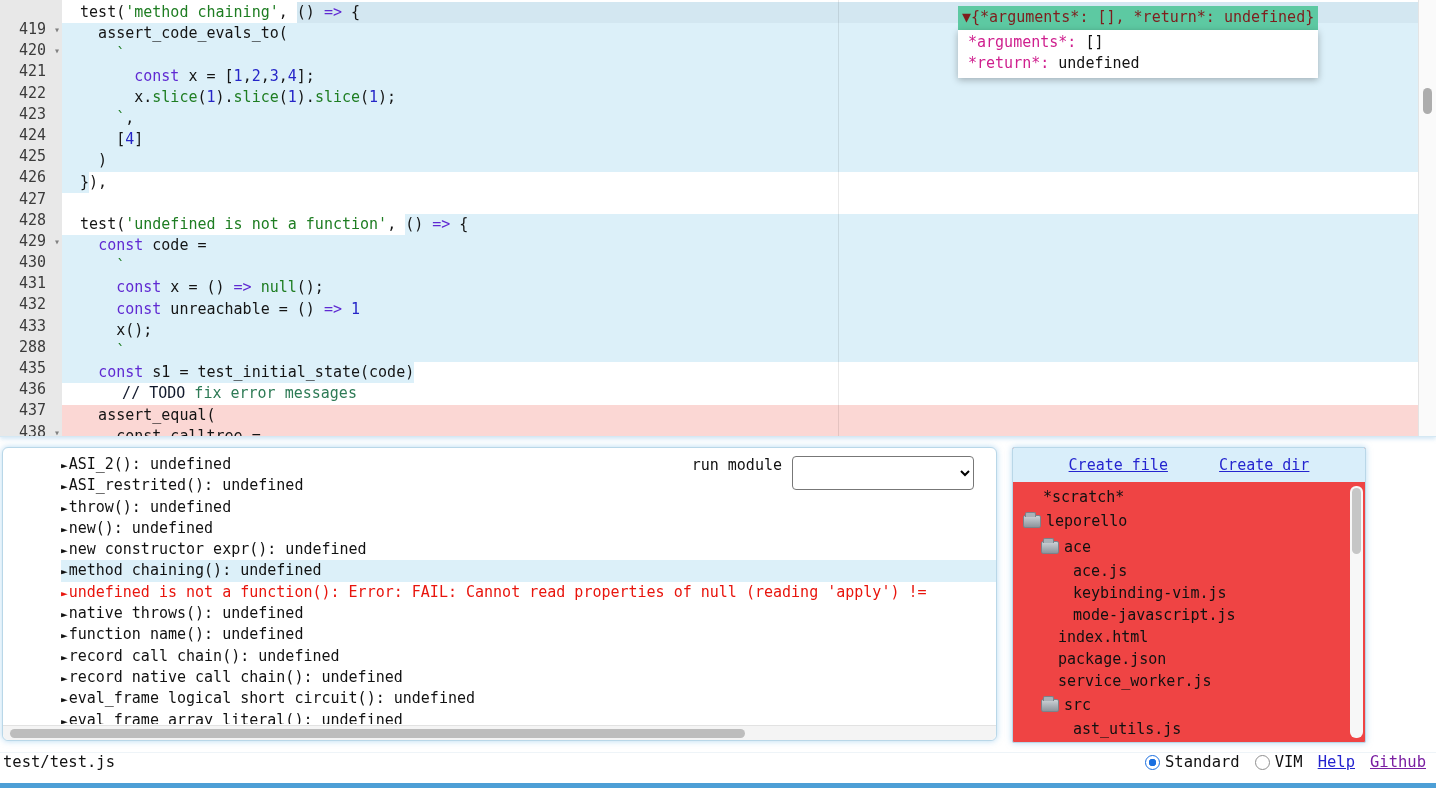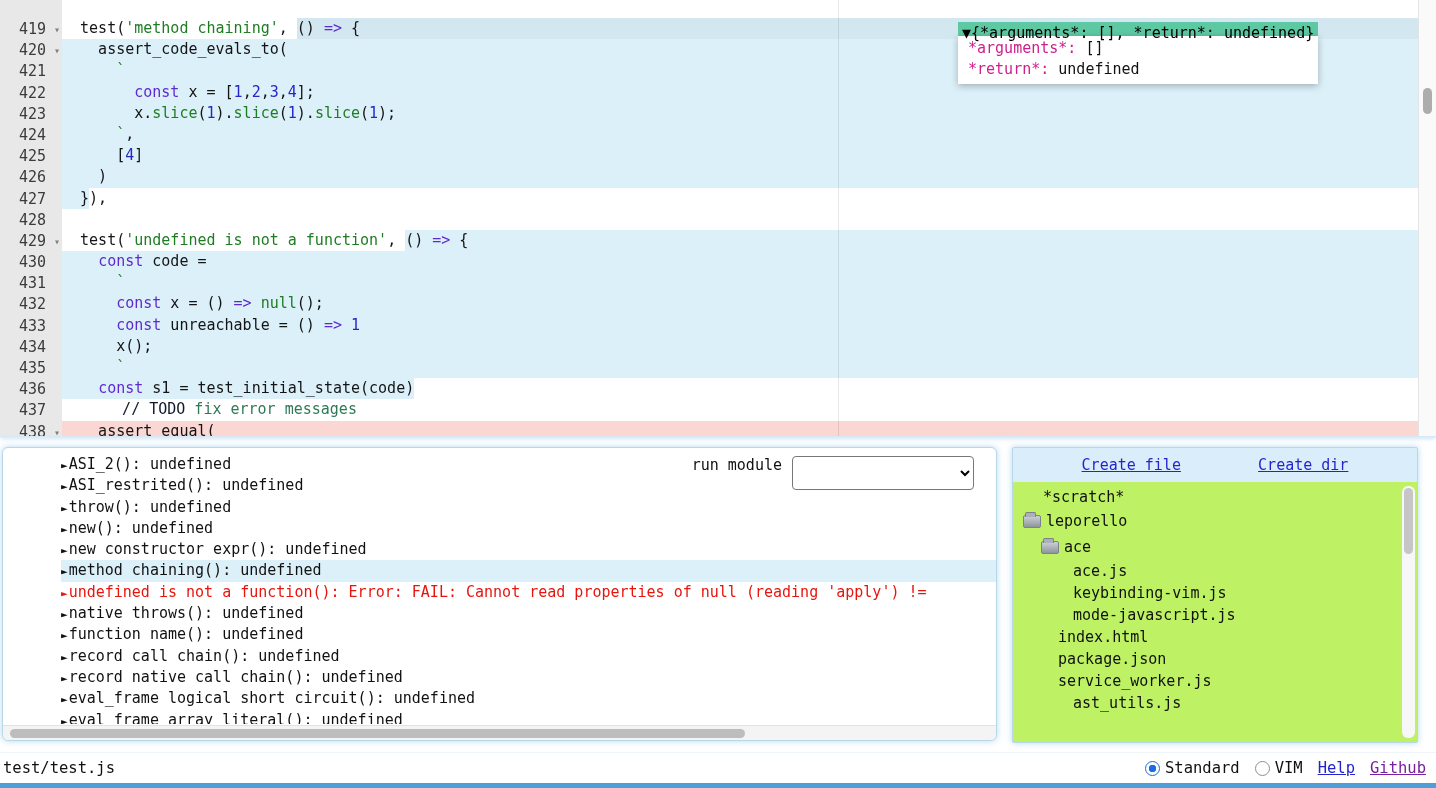--- a/index.html
+++ b/index.html
@@ -7,21 +7,21 @@
               font-family:"DejaVu Sans Mono", monospace; }
   body { position:relative; }
 
   
   .editor { position:absolute; left:0; top:0; width:1436px; height:437px; overflow:hidden;
             background:#fff; border-bottom:1px solid #d5e8f3; box-shadow:0 2px 4px rgba(130,185,225,.35); }
   .gutter { position:absolute; left:0; top:0; width:62px; height:100%; background:#e8e8e8; padding-top:19px; }
   .grow { height:21.2px; line-height:21.2px; position:relative; text-align:right; padding-right:16px;
           font-size:15px; color:#3b3b3b; }
   .gfold { position:absolute; right:2px; top:0; font-size:10px; color:#808080; }
-  .code-area { position:absolute; left:62px; top:0; right:18px; padding-top:18px; }
+  .code-area { position:absolute; left:62px; top:0; right:18px; padding-top:2px; }
   .line { height:21.2px; line-height:21.2px; font-size:15px; white-space:pre; display:flex; }
   .seg { white-space:pre; }
   .seg.fill { flex:1 1 auto; }
   .seg.hi.b { background:var(--hl-blue,#dcf0f9); }
   .seg.hi.a { background:var(--hl-active,#d3e7f1); }
   .seg.hi.r { background:var(--error-bg,#fbd7d4); }
   .tok-t { color:#141414; }
   .tok-k { color:#5f29d2; }
   .tok-s { color:#1e7d22; }
   .tok-m { color:#1e7d22; }
@@ -29,22 +29,22 @@
   .tok-c { color:#2d7a55; }
   .tok-ct { color:#0f172a;margin-left:24px; }
   .print-margin { position:absolute; left:838px; top:0; bottom:0; width:1px; background:rgba(0,0,0,.09); }
   .edit-vscroll { position:absolute; right:0; top:0; bottom:0; width:18px; background:#fafafa;
                   border-left:1px solid #e4e4e4; }
   .edit-vscroll .thumb { position:absolute; left:4px; top:88px; width:9px; height:26px;
                          background:#adadad; border-radius:5px; }
 
   
   .tooltip { position:absolute; left:958px; top:6px; z-index:5; font-size:15px; }
-  .tt-head { background:var(--tooltip-green,#5dc9a2); color:#000000; padding:0 4px; height:14px;
-             line-height:22px; white-space:pre;margin-top:16px; }
+  .tt-head { background:var(--tooltip-green,#5dc9a2); color:#7f1d1d; padding:0 4px; height:24px;
+             line-height:22px; white-space:pre; }
   .tt-body { background:#fff; box-shadow:0 2px 7px rgba(0,0,0,.28); padding:2px 10px 4px 10px; }
   .tt-row { height:21px; line-height:21px; white-space:pre; color:#111; }
   .tt-key { color:var(--magenta,#cf1f8e); }
 
   
   .log-panel { position:absolute; left:2px; top:447px; width:995px; height:294px; background:#fff;
                border:1px solid #b9d7e8; border-radius:6px; box-shadow:0 0 6px rgba(120,185,230,.55);
                overflow:hidden; }
   .log-list { position:absolute; left:0; top:0; right:0; bottom:16px; overflow:hidden; padding:6px 0 0 58px; }
   .log-item { height:21.3px; line-height:21.3px; font-size:15px; white-space:pre; color:#111; }
@@ -54,42 +54,42 @@
   .log-item.error { color:var(--error-text,#e8150d); }
   .run-module { position:absolute; top:8px; right:22px; display:flex; align-items:flex-start; gap:10px; }
   .run-module label { font-size:15px; color:#111; }
   .run-module select { width:182px; height:22px; font-family:"Liberation Sans",sans-serif; font-size:13px;
                        border:1px solid #777; border-radius:4px; background:#fff; padding:16px 4px; }
   .hscrollbar { position:absolute; left:0; right:0; bottom:0; height:15px; background:#f4f4f4;
                 border-top:1px solid #e2e2e2; border-radius:0 0 6px 6px; }
   .hscrollbar .thumb { position:absolute; left:7px; top:3px; height:9px; width:74%;
                        background:#bdbdbd; border-radius:5px; }
 
-  .file-panel { position:absolute; left:1012px; top:447px; width:406px; height:296px; background:#bef264;
+  .file-panel { position:absolute; left:1012px; top:447px; width:354px; height:296px; background:#ef4444;
                 border:1px solid #b9d7e8; border-radius:2px; box-shadow:0 0 6px rgba(120,185,230,.55);
                 overflow:hidden; }
   .file-head { height:34px; background:#d9eefa; display:flex; align-items:center;
                justify-content:space-around; padding:0 30px; }
   .file-head a { font-size:15px; color:var(--link-blue,#2424cf); text-decoration:underline; }
   .tree { position:absolute; left:0; top:36px; right:16px; bottom:0; overflow:hidden; padding-top:2px; }
   .tree-item { display:flex; align-items:center; font-size:15px; color:#111; white-space:pre; }
   .tree-item.file { height:22px; line-height:22px; }
   .tree-item.folder { height:26px; line-height:26px; }
   .ficon { width:18px; height:13px; background:linear-gradient(#ccd1d6,#8d959c); border:1px solid #7b828a;
            border-radius:2px; position:relative; margin-right:5px; flex:none; }
   .ficon::before { content:""; position:absolute; top:-4px; left:1px; width:9px; height:4px;
                    background:#aab1b8; border:1px solid #7b828a; border-bottom:none; border-radius:2px 2px 0 0; }
   .tree-vscroll { position:absolute; right:2px; top:38px; bottom:4px; width:13px; background:#f7f7f7;
                   border-radius:6px; }
   .tree-vscroll .thumb { position:absolute; left:2px; top:2px; width:9px; height:66px;
                          background:#c6c6c6; border-radius:5px; }
 
   
   .status-bar { position:absolute; left:0; top:752px; width:1436px; height:31px; background:#fff;
-                display:flex; align-items:center; border-top:1px solid #eef4f8; }
+                display:flex; align-items:flex-start; border-top:1px solid #eef4f8; }
   .status-file { font-size:15.5px; color:#111; padding-left:3px; }
   .status-right { margin-left:auto; display:flex; align-items:center; gap:15px; padding-right:10px; }
   .radio-opt { display:flex; align-items:center; gap:5px; font-size:15.5px; color:#111; cursor:default; }
   .radio { width:15px; height:15px; border-radius:50%; border:1.5px solid #8f8f8f; background:#fff; flex:none; }
   .radio.on { border:1.5px solid #1a6fe0; background:radial-gradient(circle, #1a6fe0 0 3.5px, #fff 4px); }
   .status-right a { font-size:15.5px; text-decoration:underline; }
   a[data-name="help-link"]   { color:var(--link-blue,#2424cf); }
   a[data-name="github-link"] { color:var(--link-visited,#7a1fa2); }
   .bottom-strip { position:absolute; left:0; top:783px; width:1436px; height:5px;
                   background:var(--status-strip,#4d9fd6); }
@@ -107,21 +107,21 @@
       <div class="grow" data-name="gutter-line-424"><span class="gnum">424</span></div>
       <div class="grow" data-name="gutter-line-425"><span class="gnum">425</span></div>
       <div class="grow" data-name="gutter-line-426"><span class="gnum">426</span></div>
       <div class="grow" data-name="gutter-line-427"><span class="gnum">427</span></div>
       <div class="grow" data-name="gutter-line-428"><span class="gnum">428</span></div>
       <div class="grow" data-name="gutter-line-429"><span class="gnum">429</span><span class="gfold" data-name="fold-arrow-icon">▾</span></div>
       <div class="grow" data-name="gutter-line-430"><span class="gnum">430</span></div>
       <div class="grow" data-name="gutter-line-431"><span class="gnum">431</span></div>
       <div class="grow" data-name="gutter-line-432"><span class="gnum">432</span></div>
       <div class="grow" data-name="gutter-line-433"><span class="gnum">433</span></div>
-      <div class="grow" data-name="gutter-line-434"><span class="gnum">434</span></div>
+      <div class="grow" data-name="gutter-line-434"><span class="gnum">288</span></div>
       <div class="grow" data-name="gutter-line-435"><span class="gnum">435</span></div>
       <div class="grow" data-name="gutter-line-436"><span class="gnum">436</span></div>
       <div class="grow" data-name="gutter-line-437"><span class="gnum">437</span></div>
       <div class="grow" data-name="gutter-line-438"><span class="gnum">438</span><span class="gfold" data-name="fold-arrow-icon">▾</span></div>
       <div class="grow" data-name="gutter-line-439"><span class="gnum">439</span></div>
     </div>
   <div class="code-area" id="code-area" data-name="code-area">
       <div class="line" data-name="code-line-419"><span class="seg"><span class="tok-t">  test(</span><span class="tok-s">'method chaining'</span><span class="tok-t">, </span></span><span class="seg hi a fill"><span class="tok-t">() </span><span class="tok-k">=&gt;</span><span class="tok-t"> {</span></span></div>
       <div class="line" data-name="code-line-420"><span class="seg hi b fill"><span class="tok-t">    assert_code_evals_to(</span></span></div>
       <div class="line" data-name="code-line-421"><span class="seg hi b fill"><span class="tok-s">      `</span></span></div>
@@ -192,20 +192,21 @@
   <div class="tree" id="tree" data-name="file-tree">
       <div class="tree-item file" data-name="tree-item--scratch-" style="padding-left: 30px;"><span data-name="tree-item-label">*scratch*</span></div>
       <div class="tree-item folder" data-name="tree-item-leporello" style="padding-left: 10px;"><span class="ficon" data-name="folder-icon"></span><span data-name="tree-item-label">leporello</span></div>
       <div class="tree-item folder" data-name="tree-item-ace" style="padding-left: 28px;"><span class="ficon" data-name="folder-icon"></span><span data-name="tree-item-label">ace</span></div>
       <div class="tree-item file" data-name="tree-item-ace-js" style="padding-left: 60px;"><span data-name="tree-item-label">ace.js</span></div>
       <div class="tree-item file" data-name="tree-item-keybinding-vim-js" style="padding-left: 60px;"><span data-name="tree-item-label">keybinding-vim.js</span></div>
       <div class="tree-item file" data-name="tree-item-mode-javascript-js" style="padding-left: 60px;"><span data-name="tree-item-label">mode-javascript.js</span></div>
       <div class="tree-item file" data-name="tree-item-index-html" style="padding-left: 45px;"><span data-name="tree-item-label">index.html</span></div>
       <div class="tree-item file" data-name="tree-item-package-json" style="padding-left: 45px;"><span data-name="tree-item-label">package.json</span></div>
       <div class="tree-item file" data-name="tree-item-service-worker-js" style="padding-left: 45px;"><span data-name="tree-item-label">service_worker.js</span></div>
+      <div class="tree-item folder" data-name="tree-item-src" style="padding-left: 28px;"><span class="ficon" data-name="folder-icon"></span><span data-name="tree-item-label">src</span></div>
       <div class="tree-item file" data-name="tree-item-ast-utils-js" style="padding-left: 60px;"><span data-name="tree-item-label">ast_utils.js</span></div>
     </div>
   <div class="tree-vscroll" data-name="tree-vertical-scrollbar">
     <div class="thumb" data-name="tree-scrollbar-thumb"></div>
   </div>
 </div>
 
 <div class="status-bar" data-name="status-bar">
   <span class="status-file" data-name="current-file-path">test/test.js</span>
   <div class="status-right" data-name="status-bar-right">

